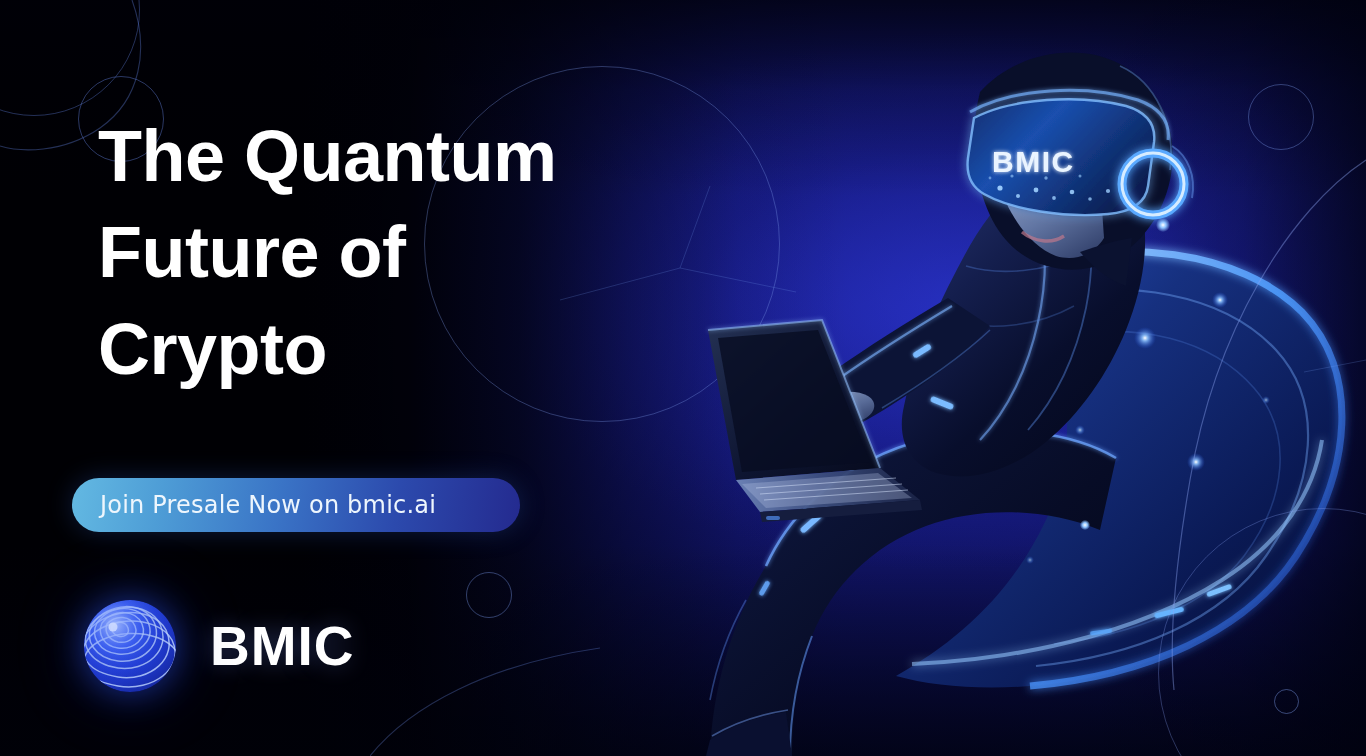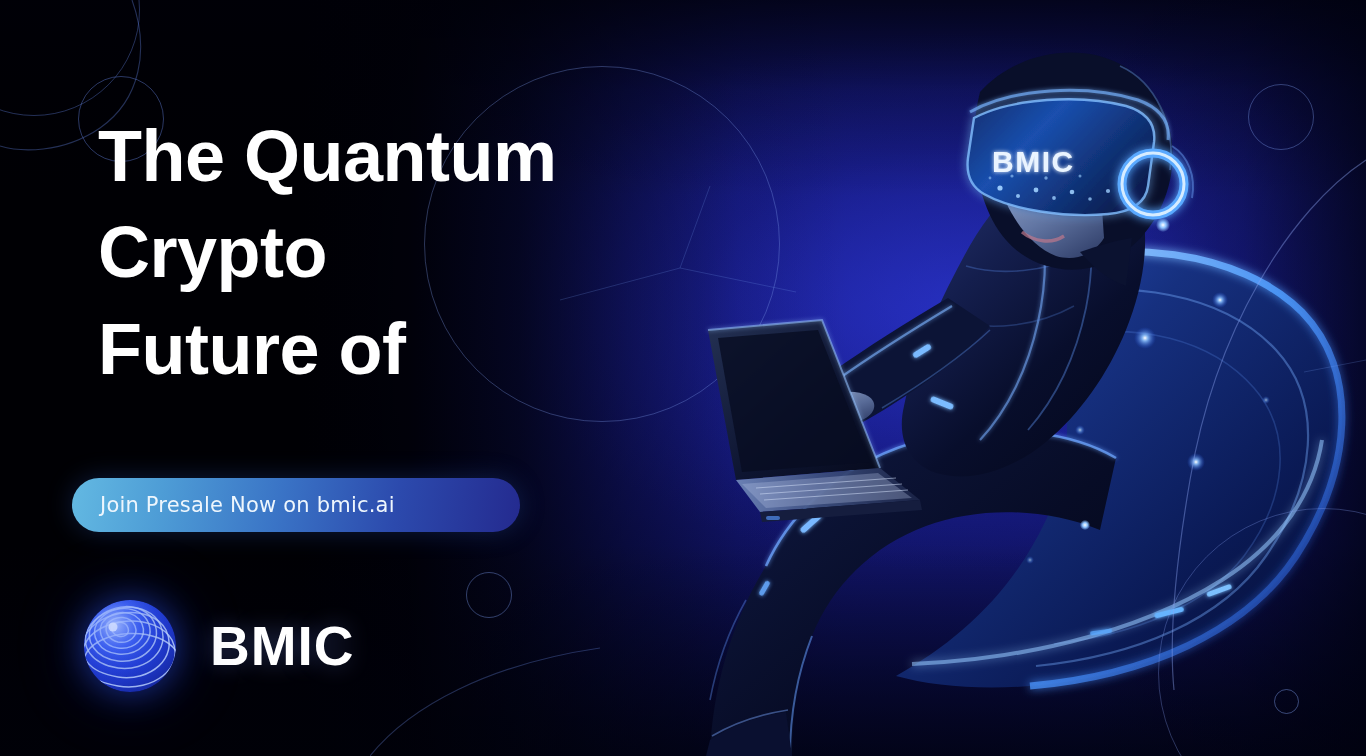--- a/index.html
+++ b/index.html
@@ -56,21 +56,21 @@
 
   #cta-button {
     position:absolute; left:72px; top:478px; z-index:13;
     width:448px; height:54px; border-radius:27px;
     background:linear-gradient(100deg,#63b9e2 0%, #4e9dd6 20%, #3a74c6 46%, #2c4aad 72%, #242a8f 100%);
     display:flex; align-items:center; padding-left:28px;
     border:none; cursor:pointer;
     box-shadow:0 0 26px rgba(45,90,190,0.30);
   }
   #cta-label {
-    color:#eef6fd; font-size:21px; font-weight:400; letter-spacing:0.2px;
+    color:#eef6fd; font-size:24px; font-weight:400; letter-spacing:0.2px;
     font-family:"DejaVu Sans", sans-serif;
   }
 
   
   #logo-lockup {
     position:absolute; left:84px; top:600px; z-index:13;
     display:flex; align-items:center; gap:34px;
   }
   #logo-mark {
     position:relative; width:92px; height:92px; border-radius:50%;
@@ -321,22 +321,22 @@
 
     <div class="spark" style="left:596px; top:218px; width:14px; height:14px;
                 background:radial-gradient(circle,#ffffff 0%,#8cc2ff 30%,rgba(32,80,208,0) 72%);"></div>
     <div class="spark" style="left:520px; top:520px; width:10px; height:10px;
                 background:radial-gradient(circle,#ffffff 0%,#8cc2ff 34%,rgba(32,80,208,0) 74%);"></div>
   </div>
 
   <div id="copy">
     <h1 id="headline">
       <span class="ln">The Quantum</span>
+      <span class="ln">Future of</span>
       <span class="ln">Crypto</span>
-      <span class="ln">Future of</span>
     </h1>
   </div>
 
   <button id="cta-button">
     <span id="cta-label">Join Presale Now on bmic.ai</span>
   </button>
 
   <div id="logo-lockup">
     <div id="logo-mark">
       <svg viewBox="0 0 92 92" aria-hidden="true">

